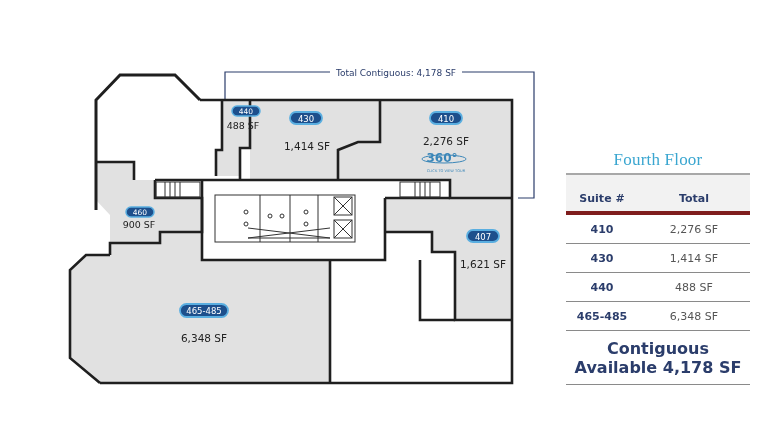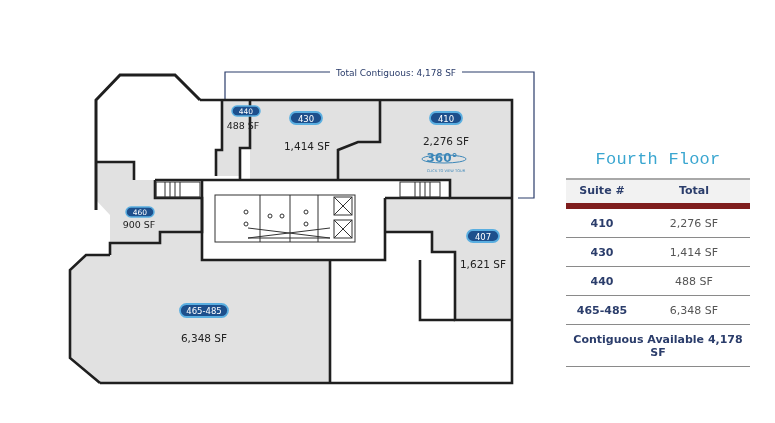--- a/index.html
+++ b/index.html
@@ -1,25 +1,25 @@
 <!DOCTYPE html>
 <html><head>
 <meta charset="utf-8">
 <style>
   html, body { margin:0; padding:0; background:#ffffff; }
   body { width:775px; height:423px; position:relative; overflow:hidden; font-family:"DejaVu Sans", sans-serif; }
   #plan { position:absolute; left:0; top:0; width:775px; height:423px; }
   .panel { position:absolute; left:566px; top:150px; width:184px; }
-  .floor-title { text-align:center; color:#3aa6d0; font-size:17px; font-family:Liberation Mono, monospace; margin:0 0 9px 0; letter-spacing:0.2px; }
+  .floor-title { text-align:center; color:#3aa6d0; font-size:17px; font-family:Liberation Serif, serif; margin:0 0 3px 0; letter-spacing:0.2px; }
   table.suites { width:184px; border-collapse:collapse; font-family:"DejaVu Sans", sans-serif; font-size:11px; }
   table.suites thead tr { background:#f2f2f2; }
-  table.suites thead th { color:#2b3d6b; font-weight:bold; padding:4px 0 6px 0; border-top:2px solid #a8a8a8; border-bottom:6px solid #7f1d1d; font-size:11px; }
+  table.suites thead th { color:#2b3d6b; font-weight:bold; padding:17px 0 6px 0; border-top:2px solid #a8a8a8; border-bottom:4px solid #7f1d1d; font-size:11px; }
   table.suites td { padding:8px 0 7px 0; border-bottom:1px solid #8a8a8a; text-align:center; color:#555; font-size:11px; }
   table.suites td.suite { color:#2b3d6b; font-weight:bold; width:72px; }
-  table.suites td.total { color:#2b3d6b; font-weight:bold; font-size:11px; }
+  table.suites td.total { color:#2b3d6b; font-weight:bold; font-size:16px; }
   .svgtext { font-family:"DejaVu Sans", sans-serif; }
 </style>
 </head>
 <body>
 
 <svg id="plan" viewBox="0 0 775 423" xmlns="http://www.w3.org/2000/svg">
 
   <g>
     <polyline points="225,100 225,72 330,72" fill="none" stroke="#2b3d6b" stroke-width="1.2"></polyline>
     <polyline points="462,72 534,72 534,198 518,198" fill="none" stroke="#2b3d6b" stroke-width="1.2"></polyline>

